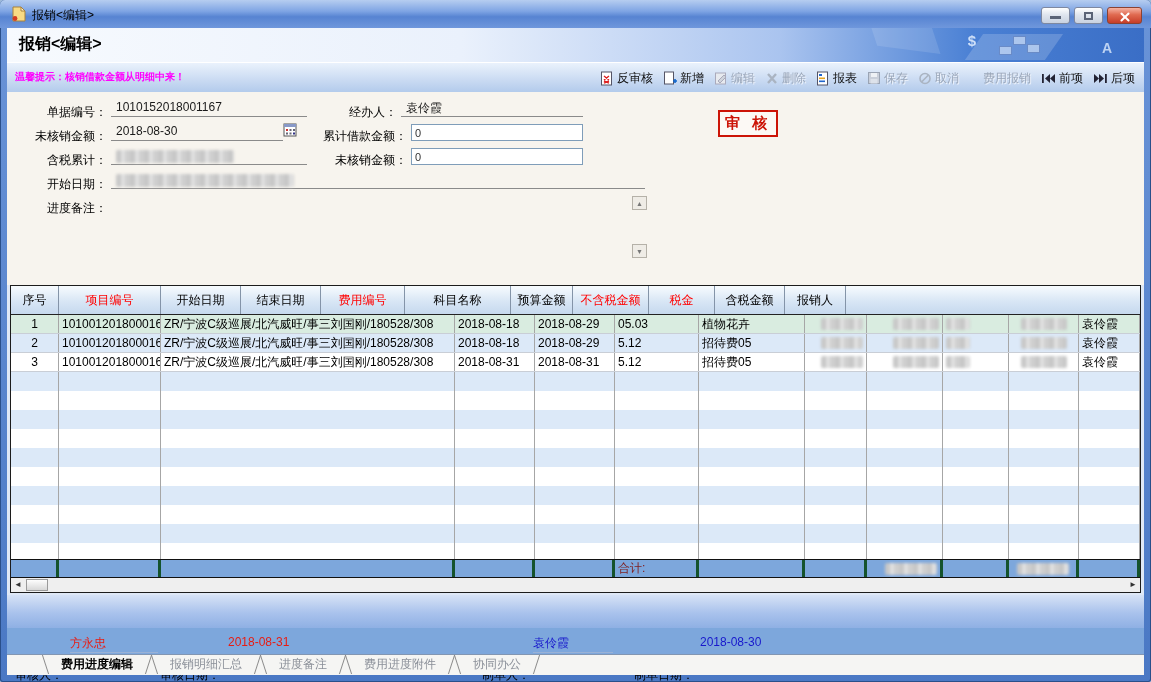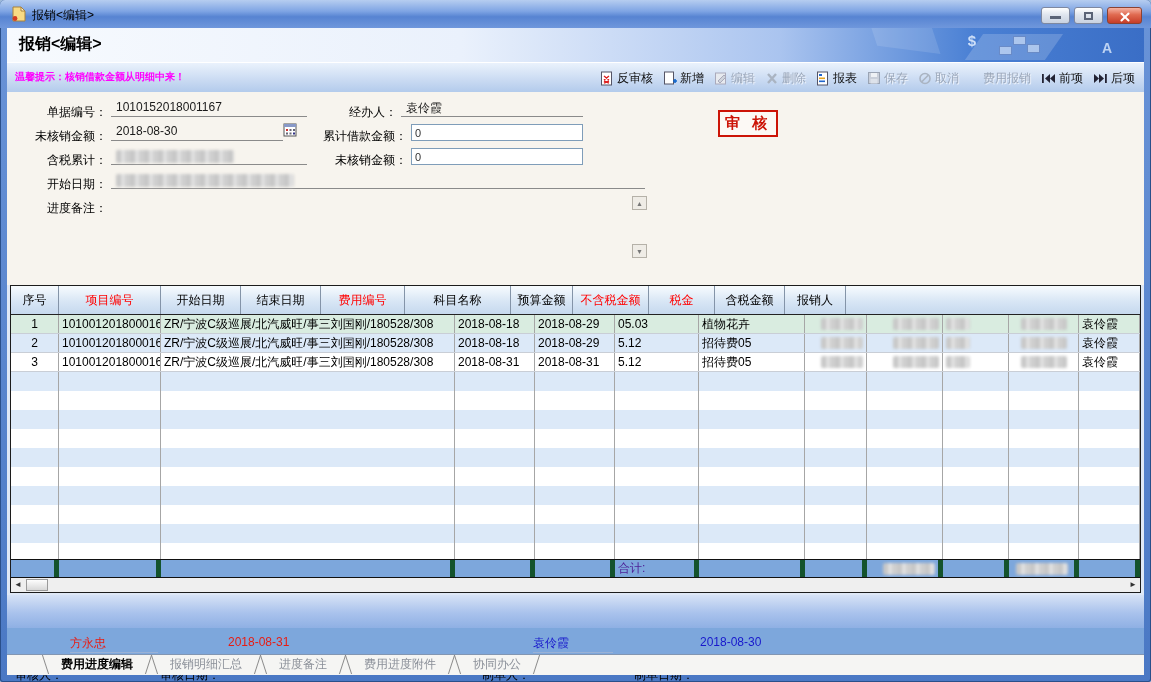--- a/index.html
+++ b/index.html
@@ -72,21 +72,21 @@
     border-right:1px solid #8494a8;white-space:nowrap;overflow:hidden;}
   .hcell.red{color:#f00;}
   .gridbody{flex:1 1 auto;min-height:0;overflow:hidden;display:flex;flex-direction:column;}
   .grow{display:flex;height:19px;flex:none;}
   .grow.sel{background:#d9ece0;} .grow.blue{background:#dce9f8;} .grow.white{background:#fff;}
   .grow.datarow{border-bottom:1px solid #c9ced6;height:19px;}
   .gcell{flex:none;font-size:12px;color:#000;border-right:1px solid #a6a6a6;display:flex;align-items:center;
     white-space:nowrap;overflow:hidden;padding:0 3px;}
   .gcell.center{justify-content:center;} .gcell.right{justify-content:flex-end;}
   .gridsum{display:flex;height:18px;flex:none;background:#7da7dc;border-top:1px solid #111;}
-  .gridsum .gcell{border-right:5px solid #14532d;color:#4c1d95;}
+  .gridsum .gcell{border-right:3px solid #14532d;color:#7f1d1d;}
   .hscroll{height:15px;flex:none;background:#efefef;border-top:1px solid #111;position:relative;}
   .harrow{position:absolute;top:2px;font-size:8px;color:#333;line-height:10px;}
   .harrow.left{left:3px;} .harrow.right{right:3px;}
   .hthumb{position:absolute;left:15px;top:1px;width:22px;height:12px;border:1px solid #9a9a9a;
     background:linear-gradient(#fdfdfd,#d8d8d8);}
   
   .blueband{position:absolute;left:7px;top:595px;width:1137px;height:33px;
     background:linear-gradient(#d6e2f6,#a9c2ec 55%,#8fb0e4);}
   .bottominfo{position:absolute;left:7px;top:628px;width:1137px;height:26px;background:#7da7dc;}
   .bi-lbl{position:absolute;top:7px;color:#000;margin-top:32px;}

